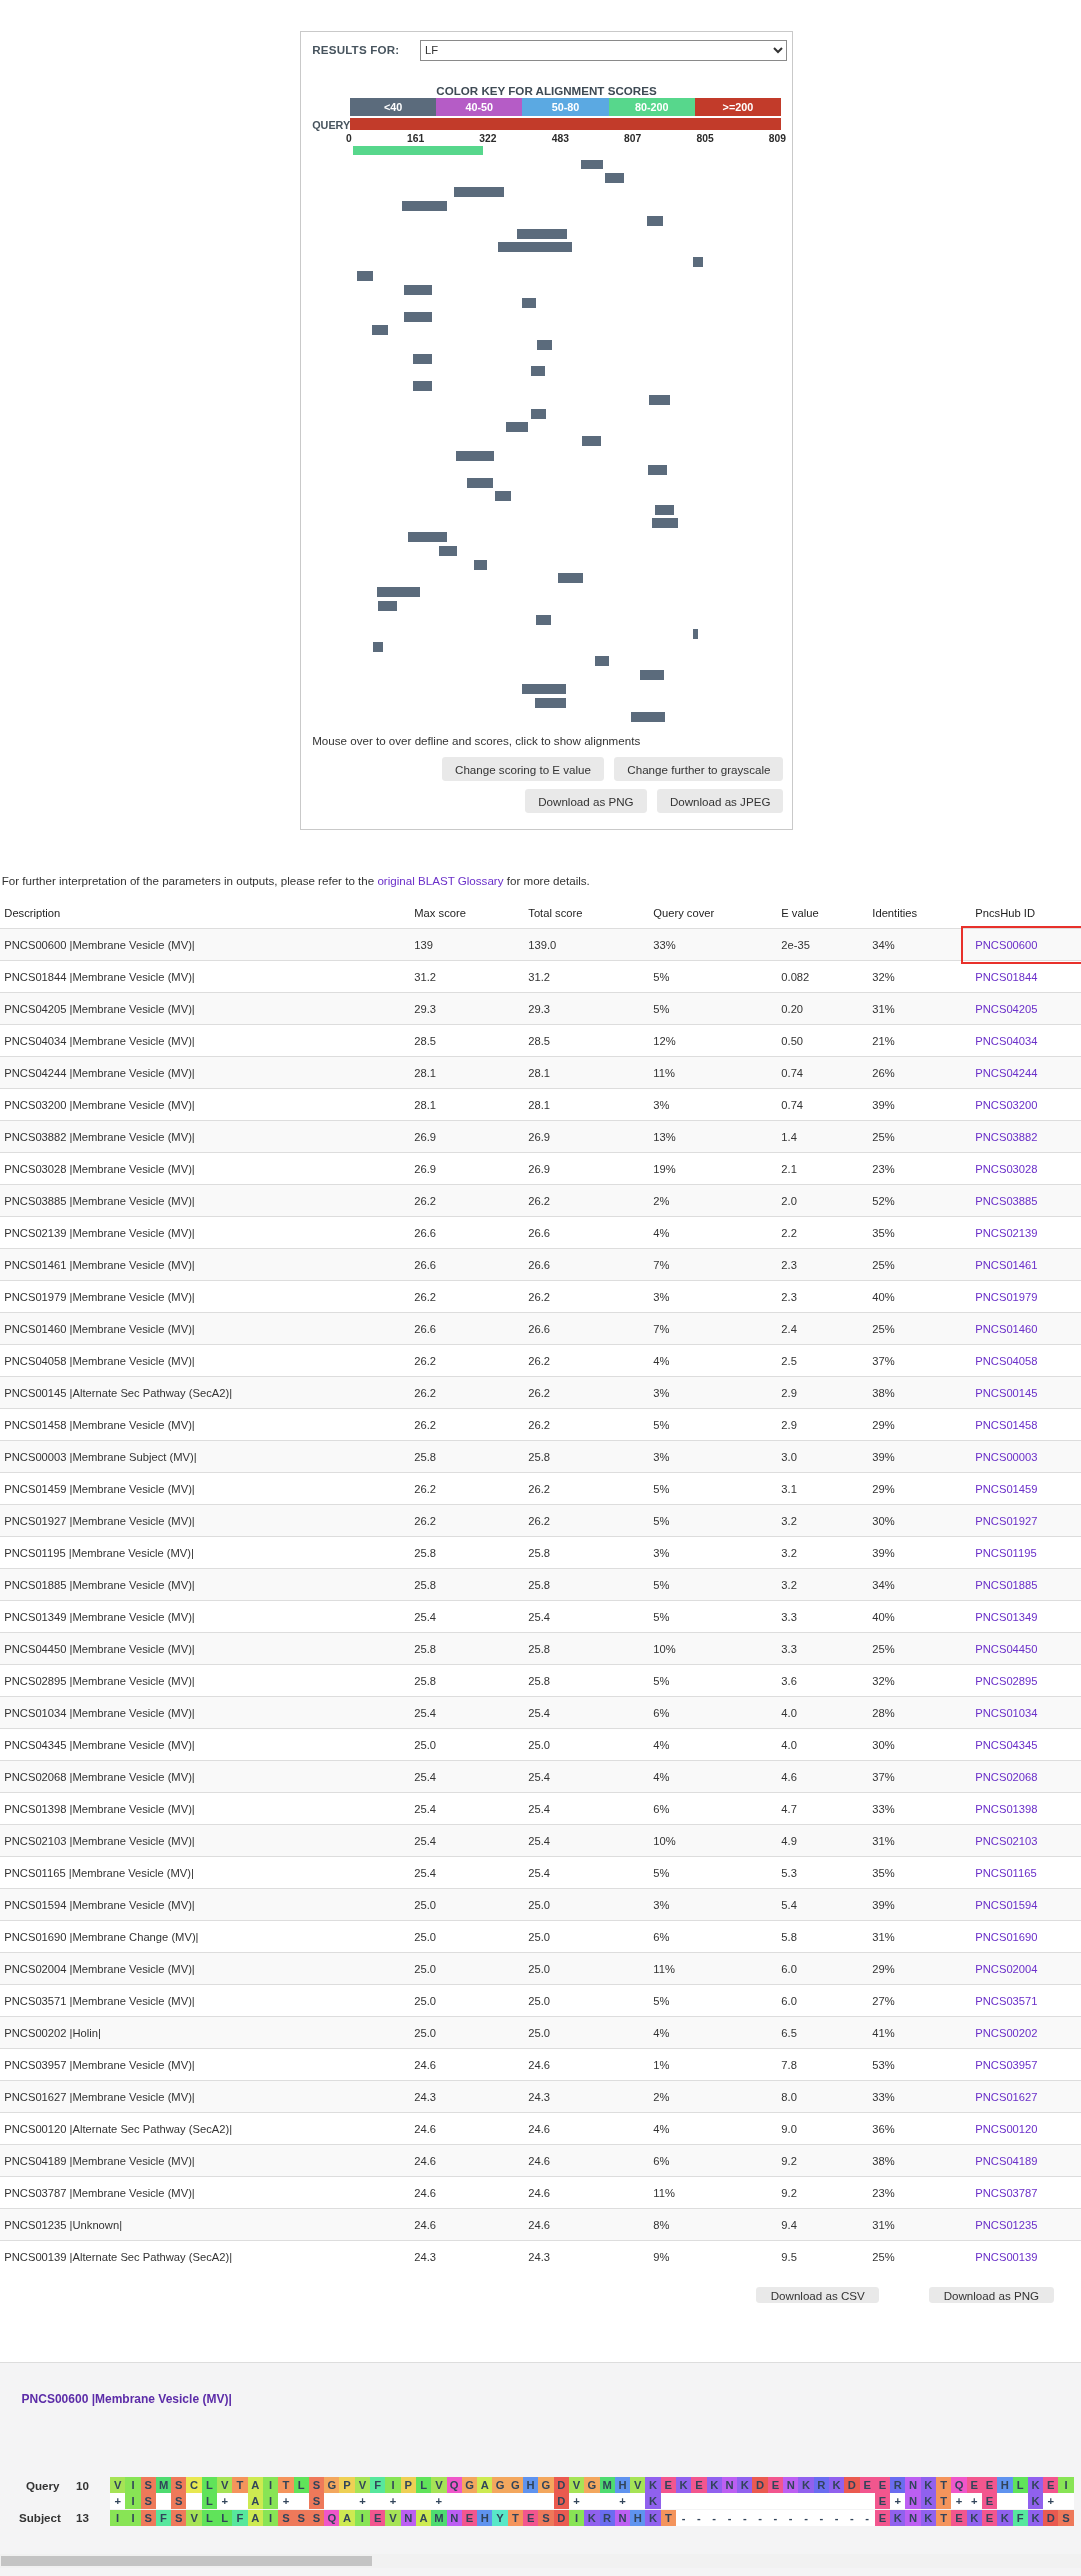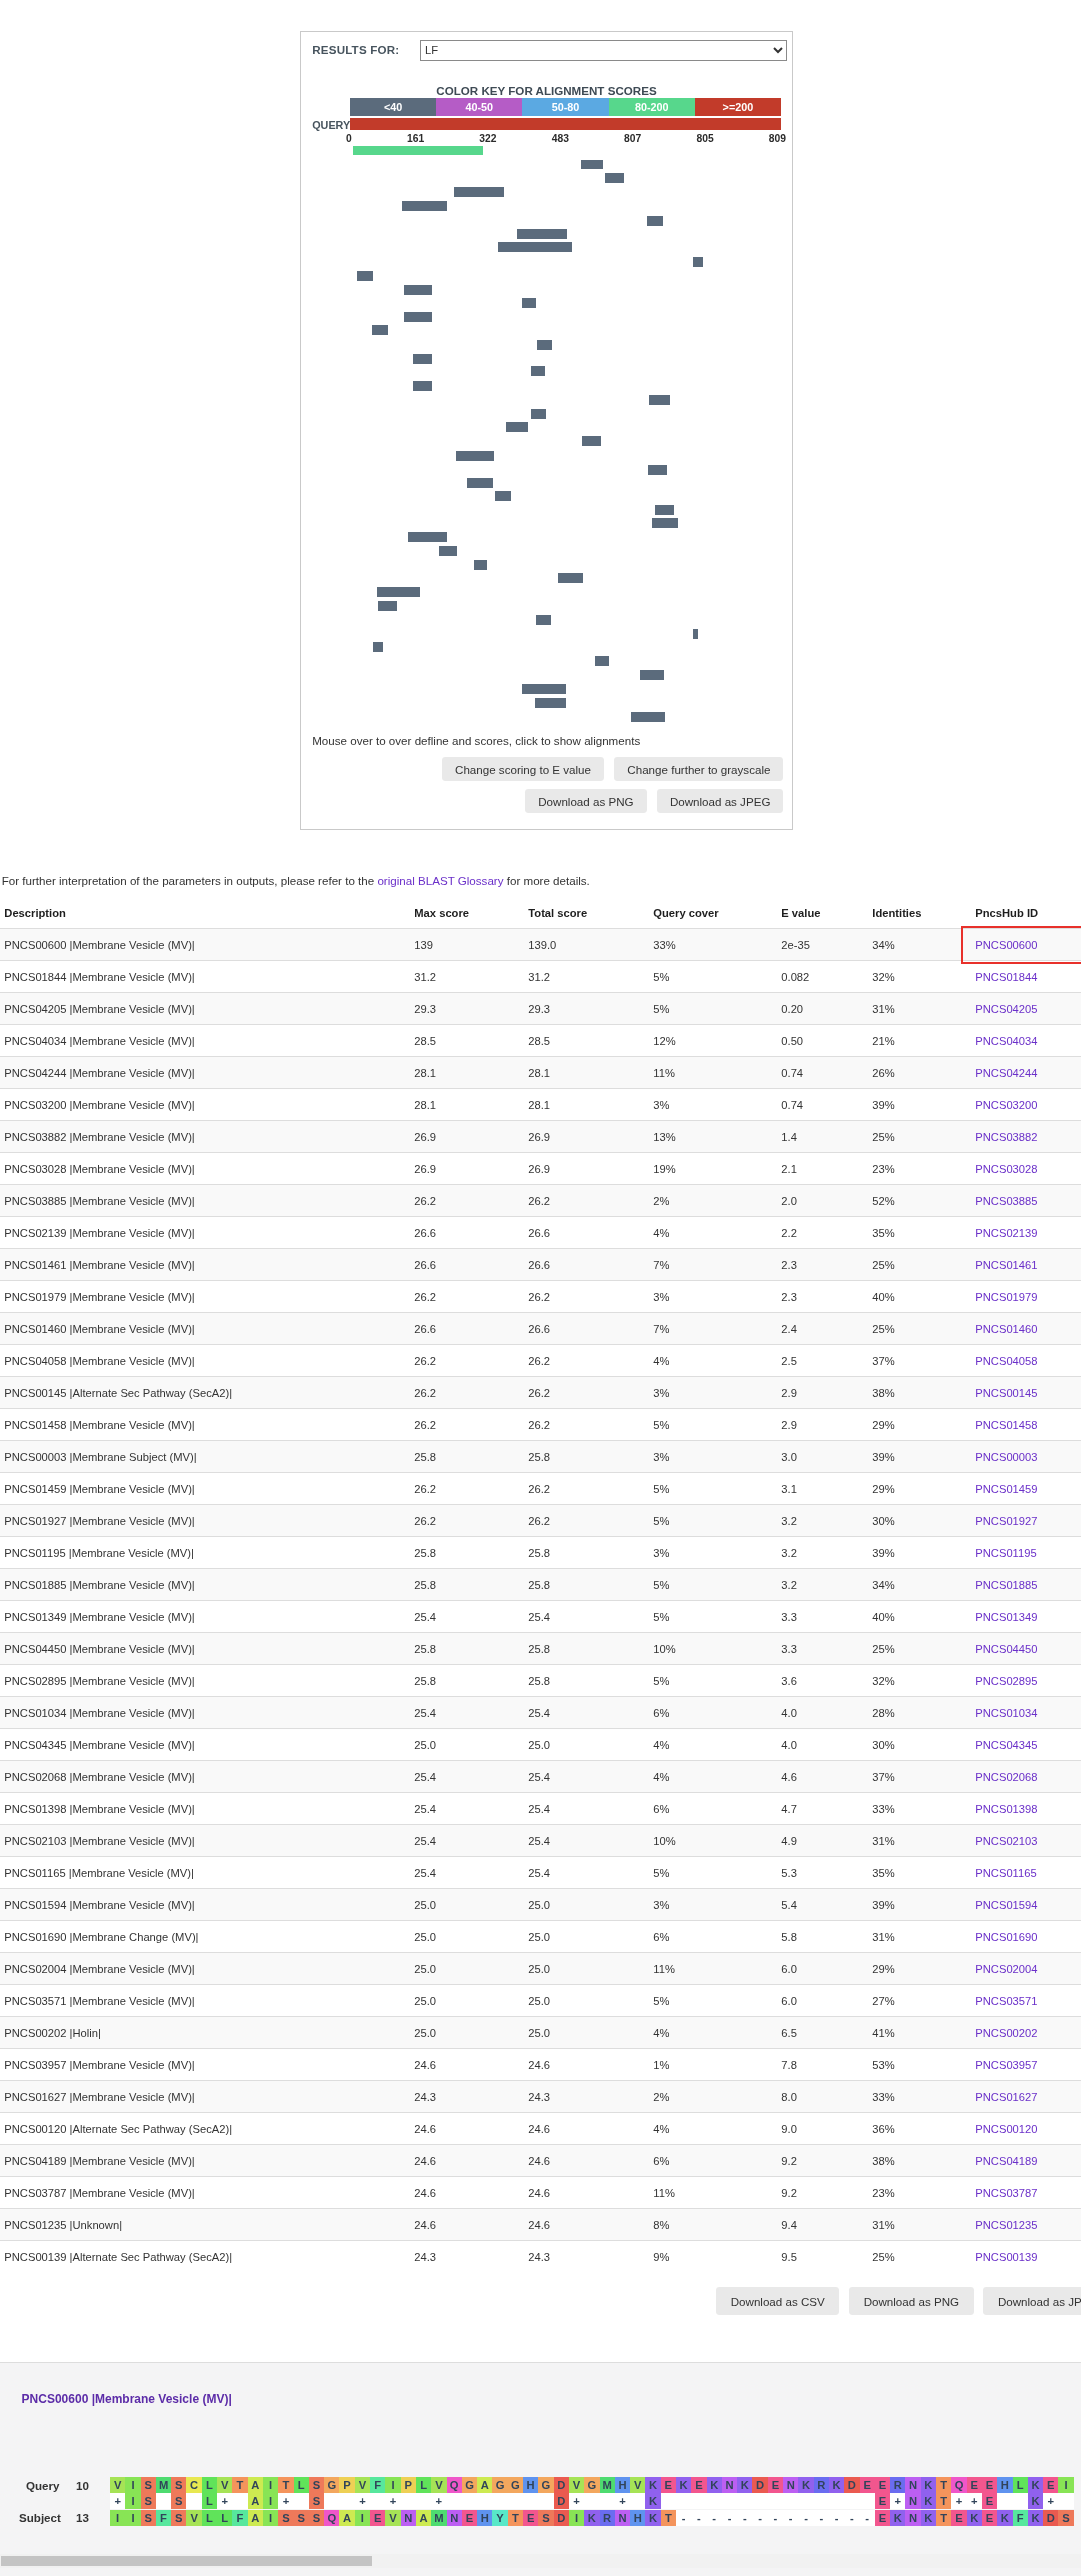--- a/index.html
+++ b/index.html
@@ -30,31 +30,31 @@
   .btnrow1{position:absolute;right:8.6px;top:725px;display:flex;gap:10.3px;}
   .btnrow2{position:absolute;right:8.6px;top:757px;display:flex;gap:10.3px;}
   .btn{background:#e9e9e9;border:none;border-radius:3.4px;height:24px;padding:0 13px;
     font-size:11.6px;color:#333;font-family:"Liberation Sans",sans-serif;white-space:nowrap;}
   
   .glossary{position:absolute;left:1.7px;top:874px;font-size:11.6px;color:#333;}
   .glossary a{color:#6b30c9;text-decoration:none;}
   
   table.results{position:absolute;left:0;top:897px;width:1082px;
     border-collapse:collapse;table-layout:fixed;font-size:11.2px;color:#333;}
-  table.results th{text-align:left;font-weight:bold;color:#1e1e1e;padding:9.5px 4.3px;
+  table.results th{text-align:left;font-weight:normal;color:#1e1e1e;padding:9.5px 4.3px;
     border-bottom:0.9px solid #ddd;font-size:11.2px;}
   table.results td{padding:0 4.3px;height:31px;border-top:0.9px solid #ddd;}
   table.results tr.striped{background:#f9f9f9;}
   table.results td a{color:#6b30c9;text-decoration:none;}
   td.idcell{position:relative;}
   .red-box{position:absolute;left:-10.3px;top:-2.6px;width:126px;height:34px;
     border:2.6px solid #e8312b;pointer-events:none;}
   
   .dlrow{position:absolute;left:716px;top:2287px;display:flex;gap:9.5px;}
-  .dlrow .btn{height:28px;font-size:11.6px;padding:0 14.7px;}
+  .dlrow .btn{height:16px;font-size:11.6px;padding:0 14.7px;margin-left:40px;}
   
   .align-panel{position:absolute;left:0;top:2362px;width:1082px;height:214px;
     background:#f4f4f5;border-top:0.9px solid #ddd;}
   .align-title{position:absolute;left:21.6px;top:29px;font-weight:bold;font-size:12px;color:#5c2ca8;}
   .stats{position:absolute;left:0;top:74px;width:100%;display:flex;}
   .stat{flex:1;text-align:center;}
   .stat .lab{font-weight:bold;font-size:11.6px;color:#1e1e1e;}
   .stat .val{margin-top:3.4px;font-size:11.6px;color:#333;}
   .seq-label{position:absolute;font-weight:bold;font-size:11.6px;color:#333;}
   .seq-row{position:absolute;left:110px;display:flex;}

